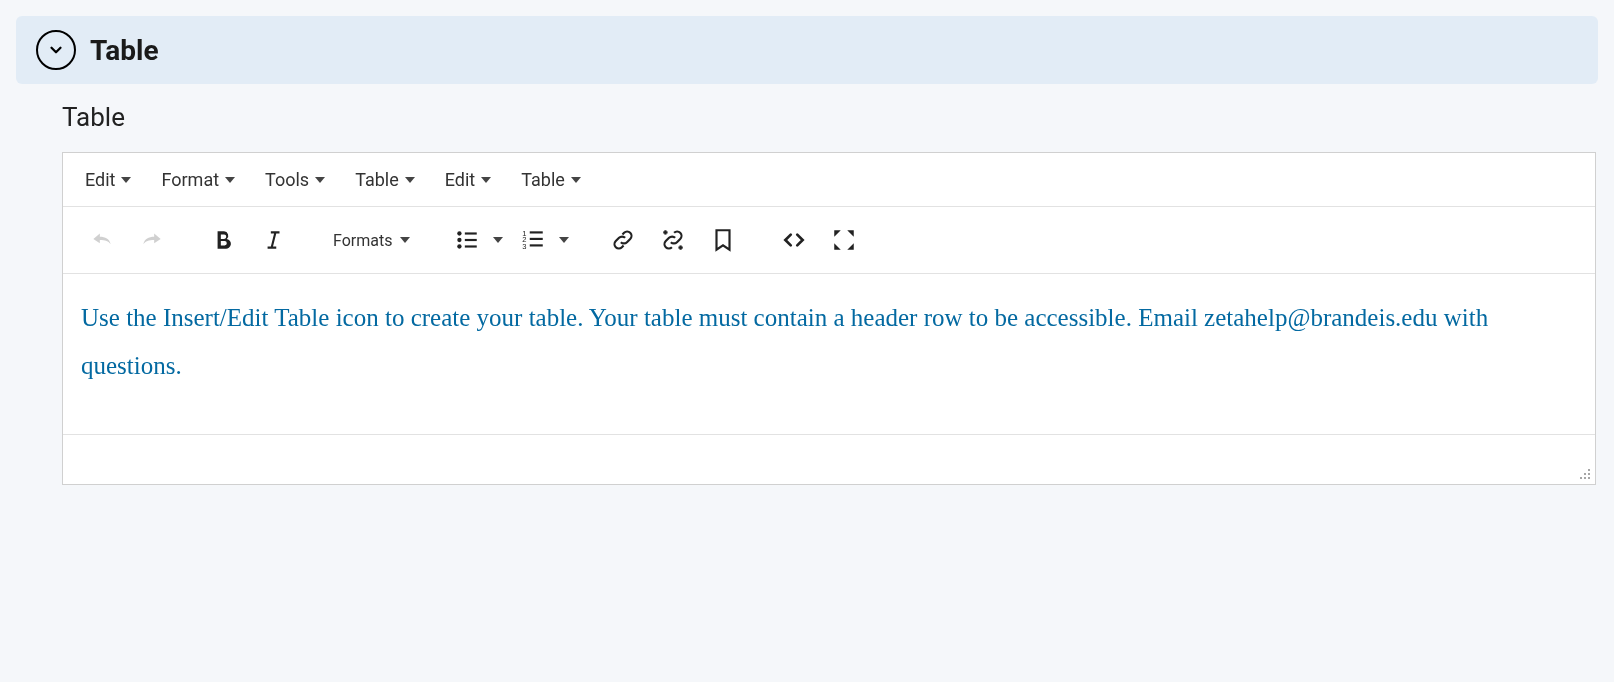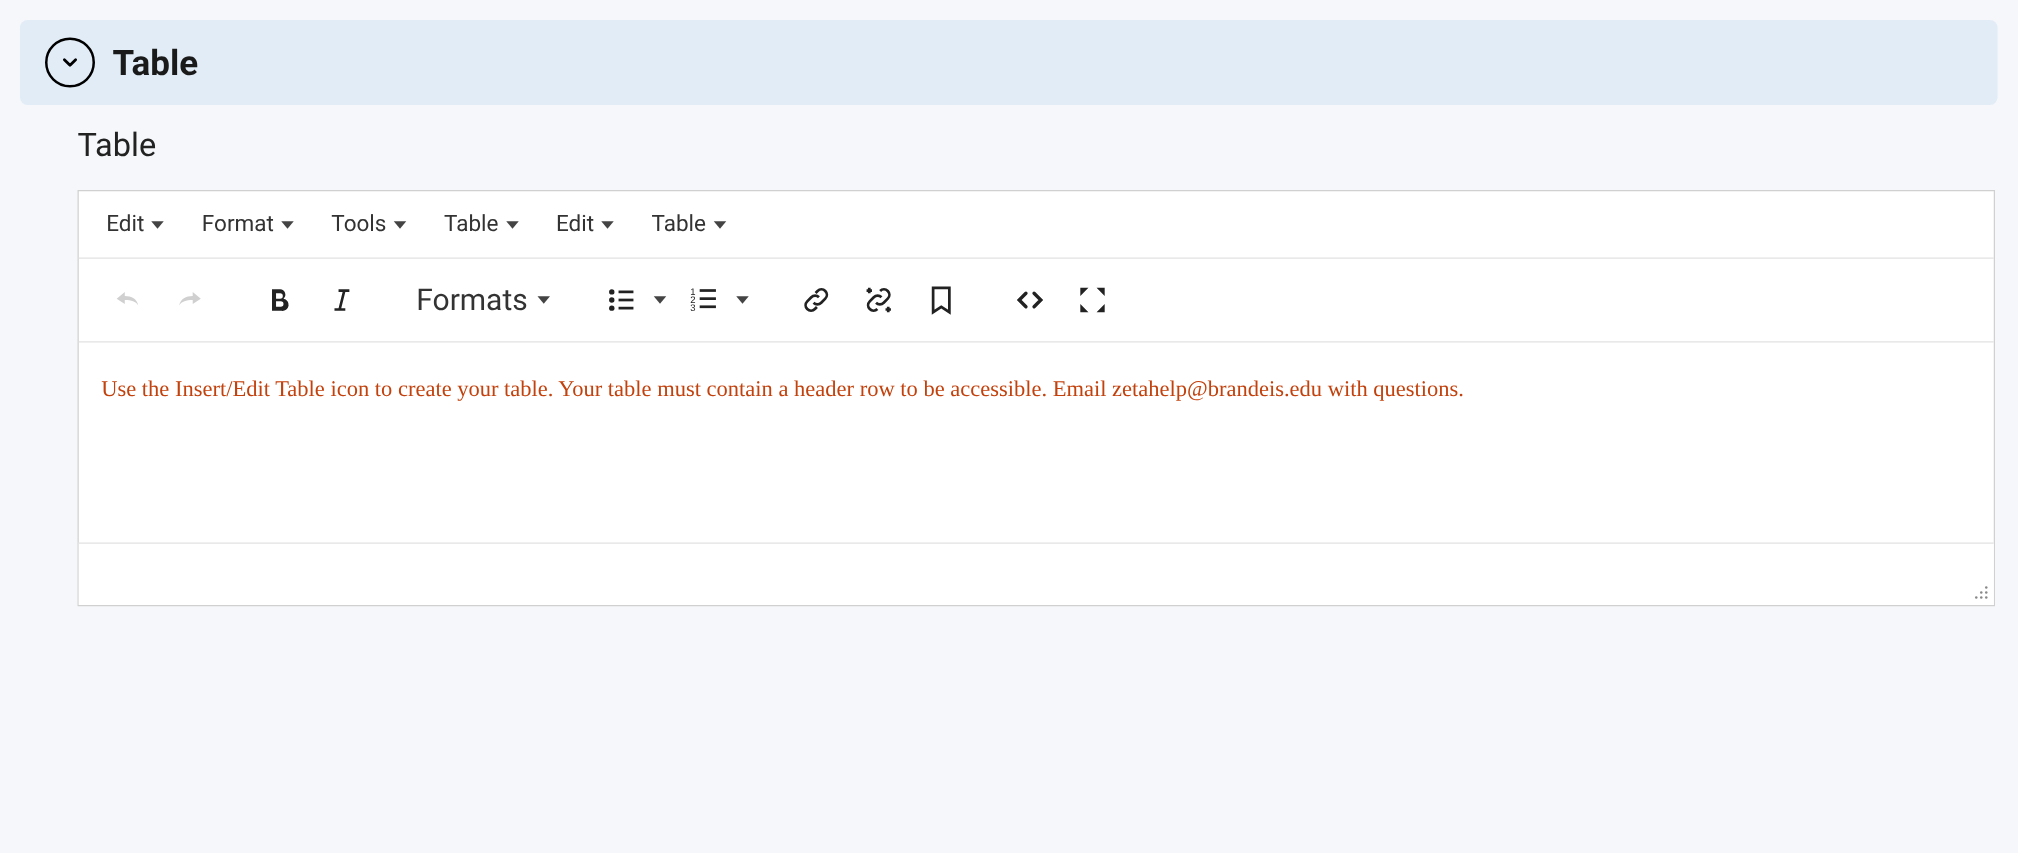--- a/index.html
+++ b/index.html
@@ -115,21 +115,21 @@
       cursor: default;
     }
     .tool-btn svg {
       width: 26px;
       height: 26px;
     }
     .formats-btn {
       display: inline-flex;
       align-items: center;
       gap: 8px;
-      font-size: 24px;
+      font-size: 16px;
       color: #333;
       padding: 6px 12px;
       background: none;
       border: none;
       cursor: pointer;
       font-family: inherit;
     }
     .formats-btn .caret {
       width: 0;
       height: 0;
@@ -157,23 +157,23 @@
     .split-caret .caret {
       width: 0;
       height: 0;
       border-left: 5px solid transparent;
       border-right: 5px solid transparent;
       border-top: 6px solid #444;
     }
     .editor-content {
       padding: 20px 18px 36px 18px;
       font-family: Georgia, "Times New Roman", serif;
-      font-size: 18px;
+      font-size: 25px;
       line-height: 1.9;
-      color: #c2410c;
+      color: #0369a1;
       min-height: 160px;
     }
     .statusbar {
       border-top: 1px solid #e2e2e2;
       height: 50px;
       position: relative;
       background: #fff;
     }
     .resize-handle {
       position: absolute;

